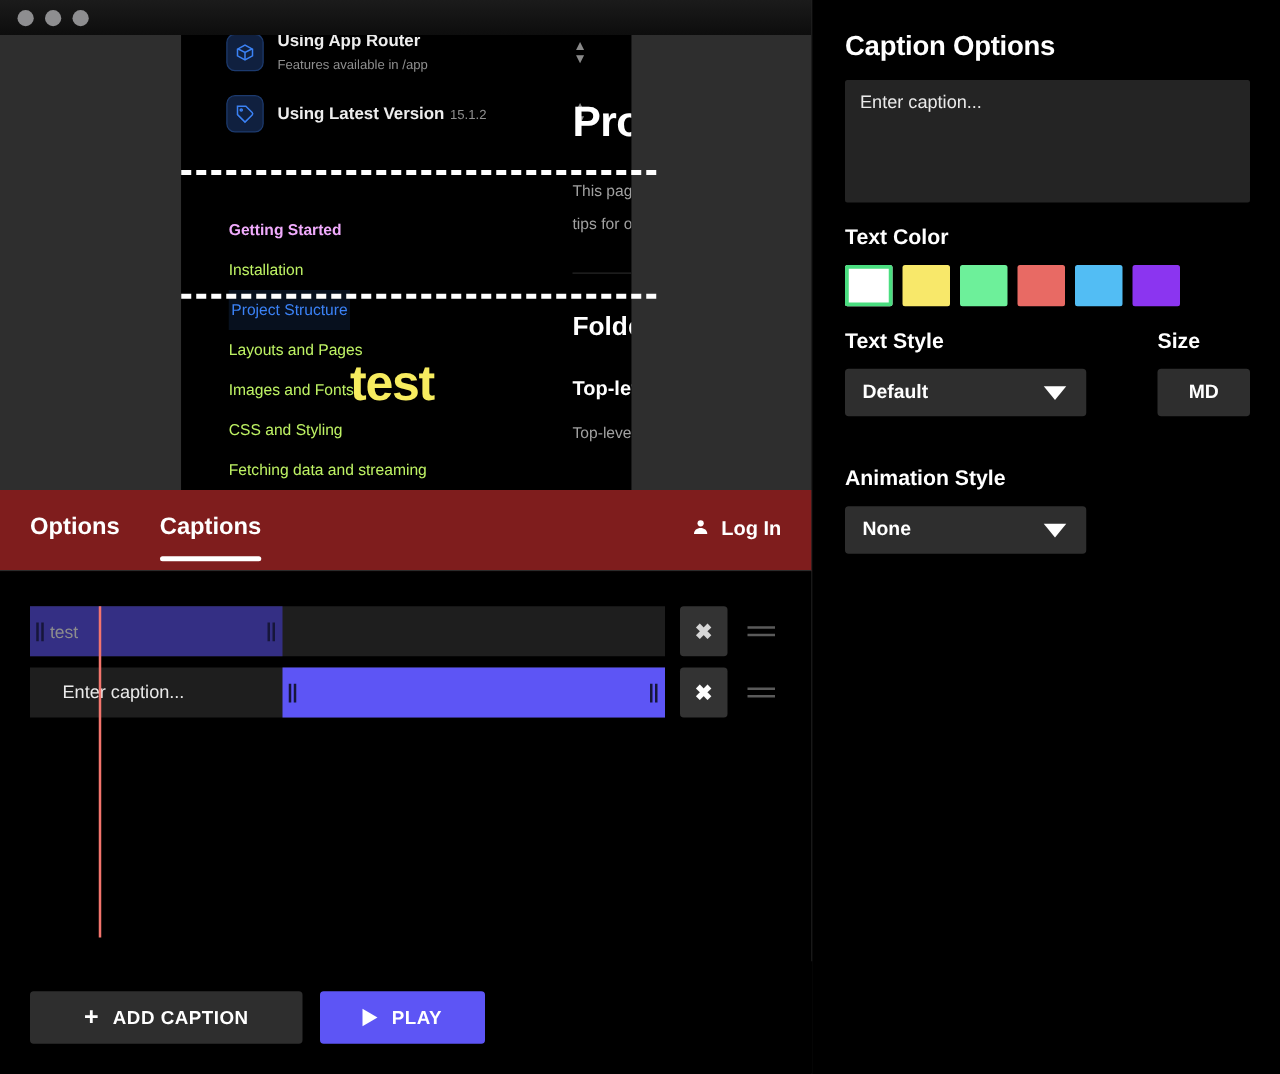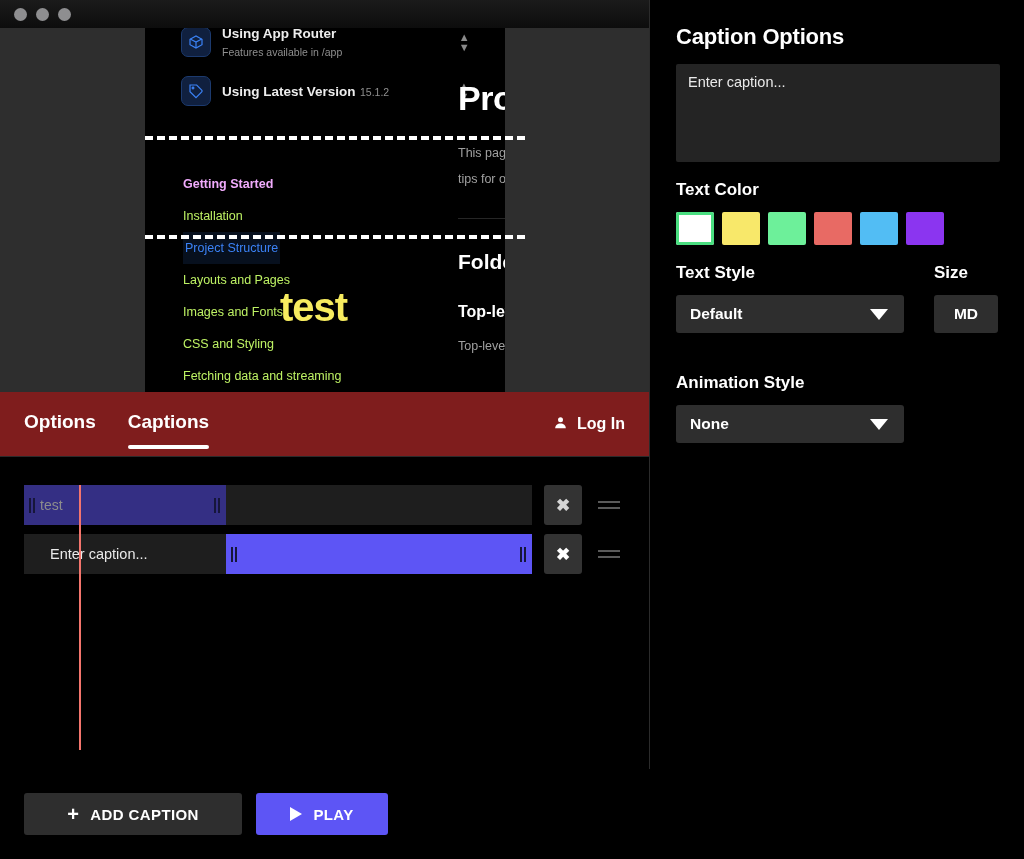--- a/index.html
+++ b/index.html
@@ -257,38 +257,38 @@
     margin-top: 18px; margin-bottom: 12px;
   }
   .swatches { display: flex; gap: 8px; }
   .swatch {
     width: 38px; height: 33px; border: none; border-radius: 2px;
     cursor: pointer; padding: 0;
   }
   .swatch.selected { outline: 3px solid #4ade80; outline-offset: -3px; }
   .row2 { display: flex; gap: 0; align-items: center; }
   .col-style { width: 228px; }
-  .col-size { margin-left: 30px; }
+  .col-size { margin-left: 42px; }
   .select-box {
     position: relative;
-    width: 228px; height: 38px;
+    width: 193px; height: 38px;
     background: #2e2e2e; border: none; border-radius: 3px;
     display: flex; align-items: center;
     padding: 0 14px; cursor: pointer;
   }
   .select-value { color: #fff; font-size: 15.5px; font-weight: 700; }
   .caret-down {
     position: absolute; right: 16px;
     width: 0; height: 0;
     border-left: 9px solid transparent;
     border-right: 9px solid transparent;
     border-top: 11px solid #fff;
   }
   .size-btn {
-    width: 64px; height: 38px;
+    width: 74px; height: 38px;
     background: #2e2e2e; border: none; border-radius: 3px;
     color: #fff; font-family: inherit; font-size: 15.5px; font-weight: 700;
     cursor: pointer;
   }
   .spacer-anim { height: 22px; }
 </style>
 </head>
 <body>
 
 <div id="app">

